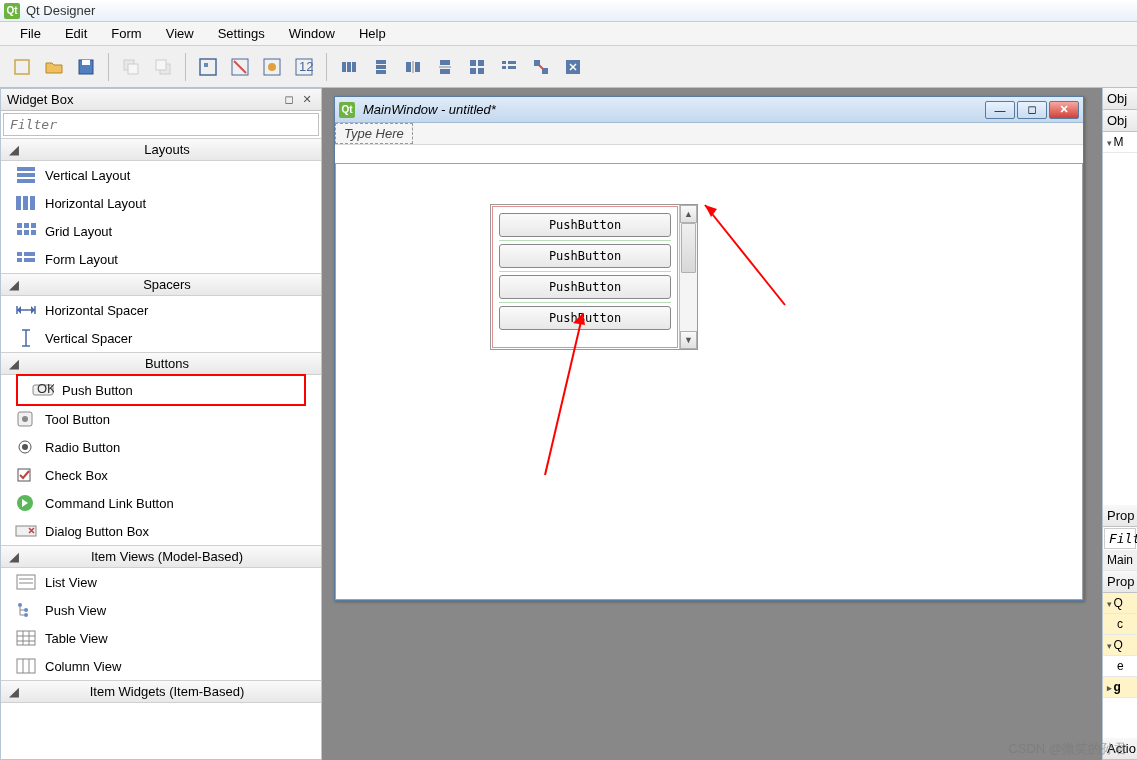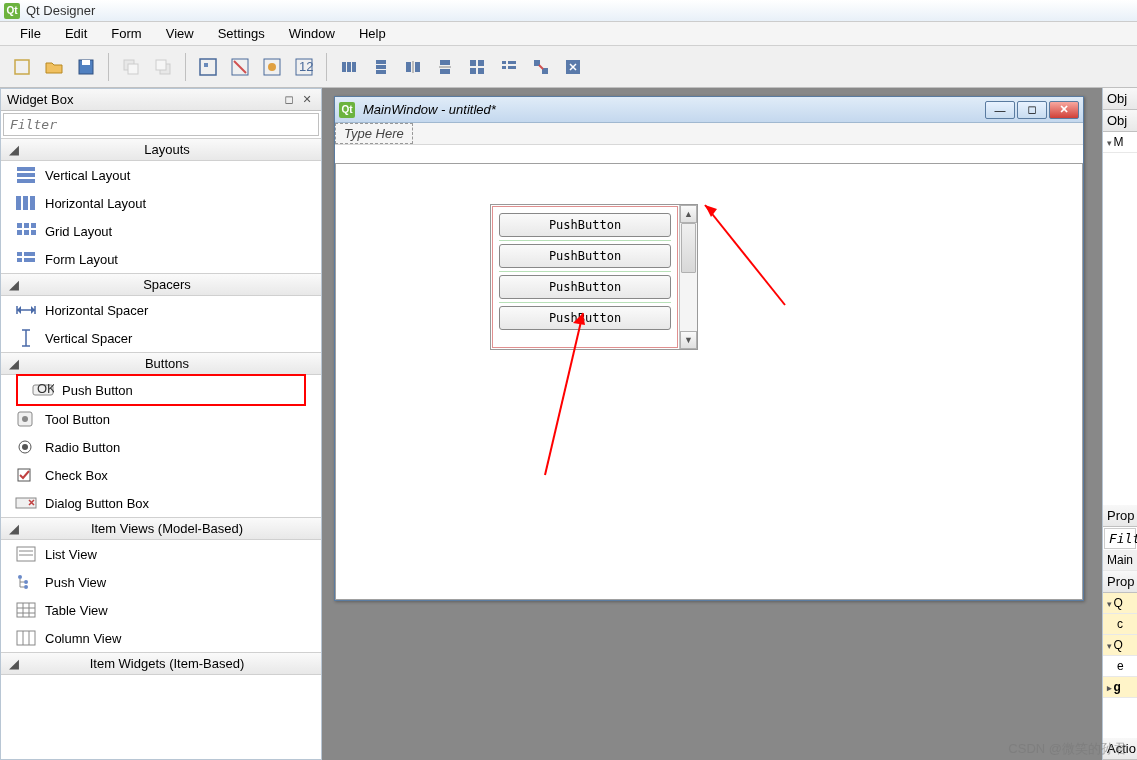--- a/index.html
+++ b/index.html
@@ -311,20 +311,29 @@
             <svg width="22" height="18">
               <rect x="3" y="3" width="12" height="12" fill="#fff" stroke="#555"></rect>
               <path d="M5 9l3 3 6-7" stroke="#c04040" stroke-width="2" fill="none"></path>
             </svg>
           </span>
           <span>Check Box</span>
         </div>
       <div class="tree-item">
           <span class="wicon">
             <svg width="22" height="18">
+              <circle cx="10" cy="9" r="8" fill="#5ab85a"></circle>
+              <path d="M7 5l6 4-6 4z" fill="#fff"></path>
+            </svg>
+          </span>
+          <span>Command Link Button</span>
+        </div>
+      <div class="tree-item">
+          <span class="wicon">
+            <svg width="22" height="18">
               <rect x="1" y="4" width="20" height="10" fill="#f0f0f0" stroke="#888"></rect>
               <path d="M14 6l5 5M19 6l-5 5" stroke="#c04040" stroke-width="1.5"></path>
             </svg>
           </span>
           <span>Dialog Button Box</span>
         </div>
 
       <div class="tree-header">
           <span class="expand">◢</span>
           <span class="label">Item Views (Model-Based)</span>

